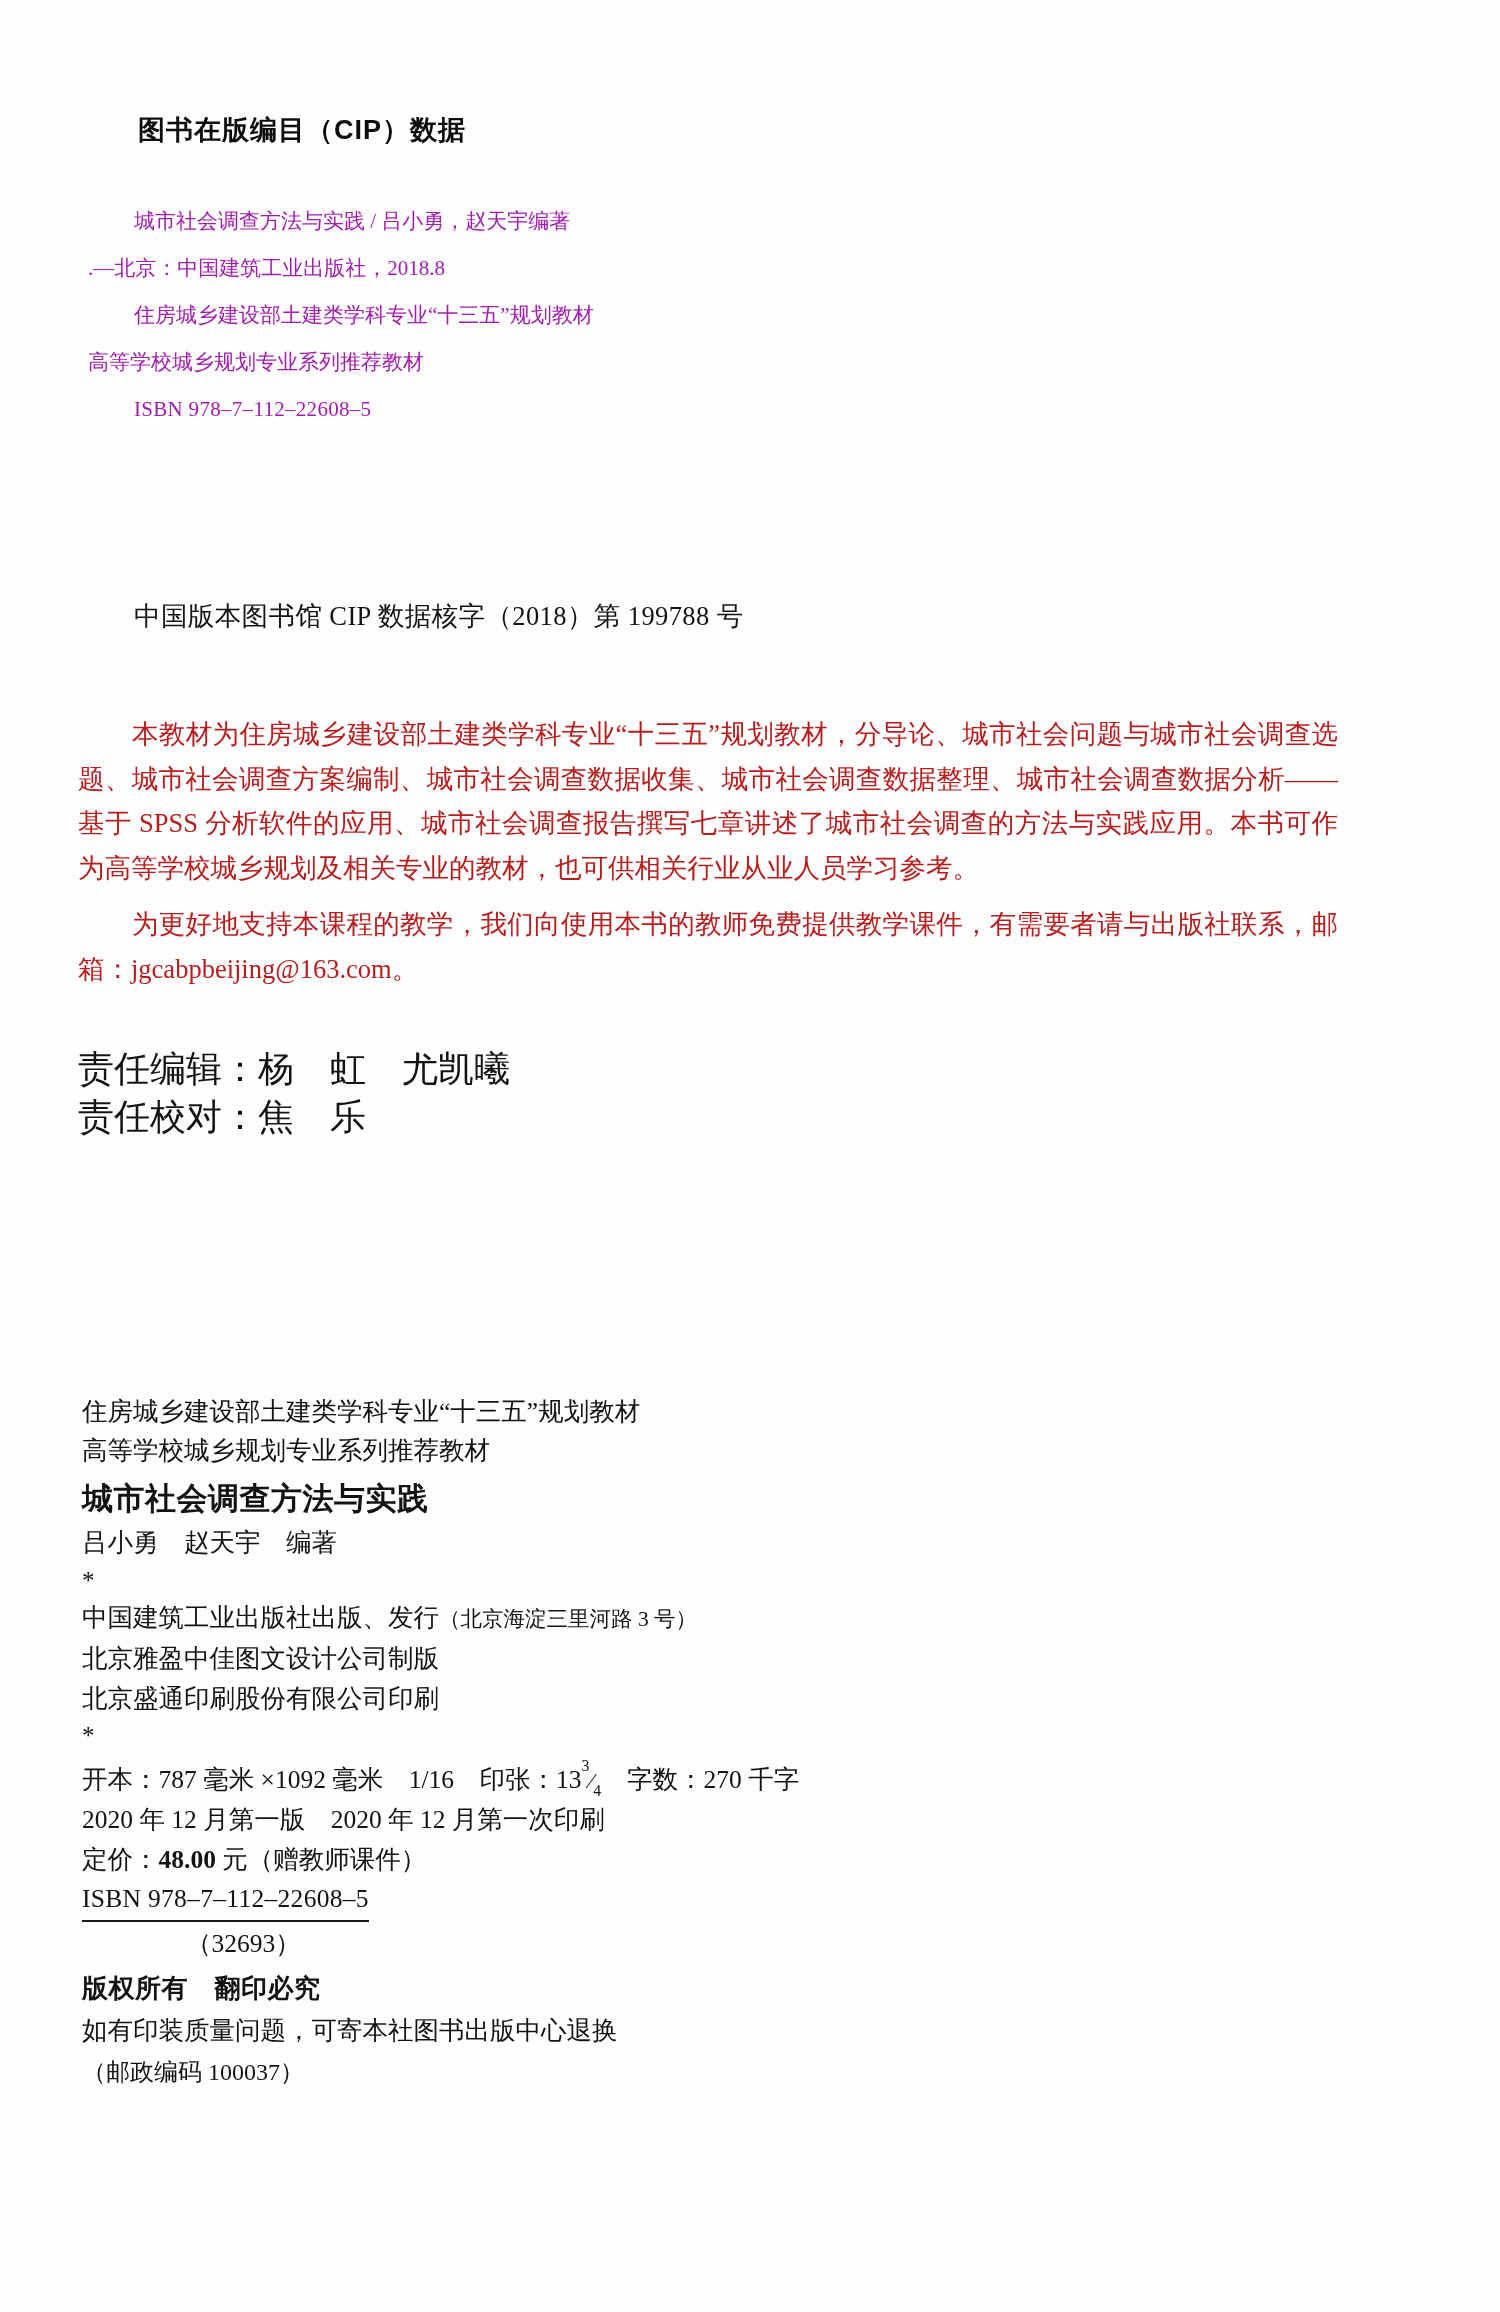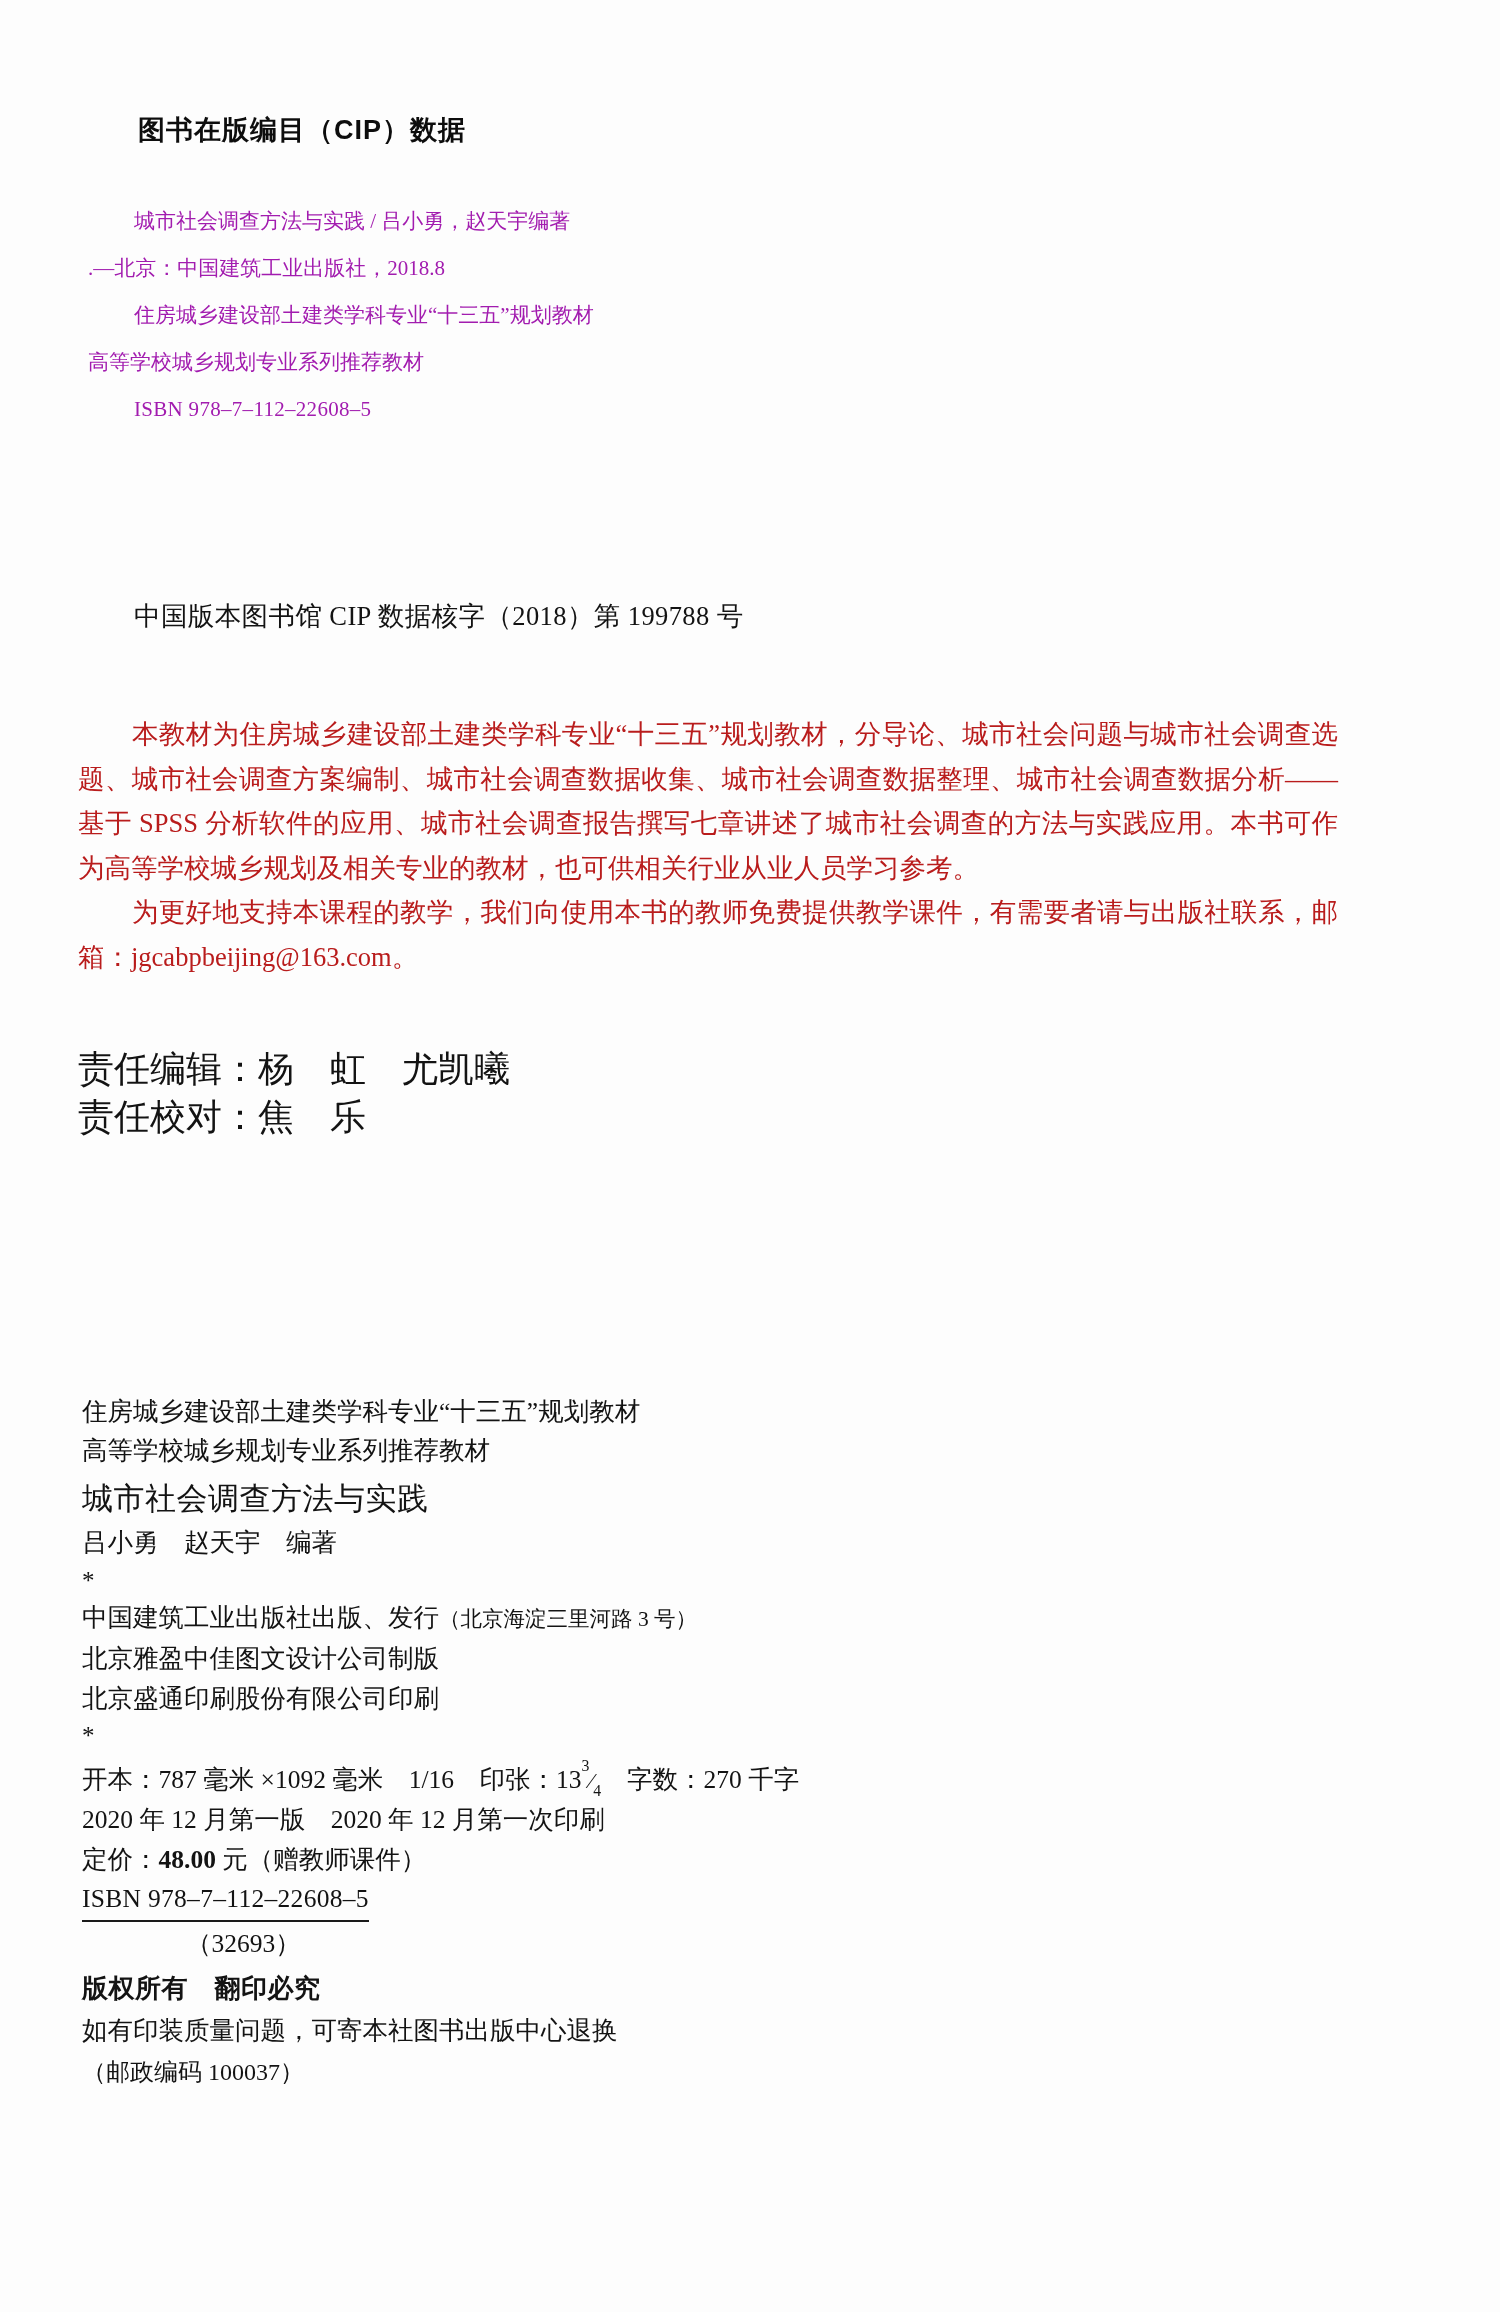--- a/index.html
+++ b/index.html
@@ -77,21 +77,21 @@
     font-size: 26.5px;
     line-height: 44.5px;
     text-align: justify;
     text-justify: inter-ideograph;
     color: #b91c1c;
   }
   .abstract p {
     margin: 0;
     text-indent: 54px;
   }
-  .abstract p + p { margin-top: 0px; }
+  .abstract p + p { margin-top: 12px; }
 
   
   .editors {
     position: absolute;
     left: 78px;
     top: 1045px;
     font-size: 36px;
     line-height: 48px;
     color: #131313;
   }
@@ -105,21 +105,21 @@
     width: 1000px;
     color: #131313;
   }
   .colophon .series {
     font-size: 25.5px;
     line-height: 39px;
     display: block;
   }
   .colophon .book-title {
     font-family: "Liberation Sans", "DejaVu Sans", sans-serif;
-    font-weight: normal;
+    font-weight: bold;
     font-size: 31px;
     line-height: 46px;
     display: block;
     margin-top: 6px;
     letter-spacing: 0.5px;
   }
   .colophon .authors {
     font-size: 25.5px;
     line-height: 42px;
     display: block;

